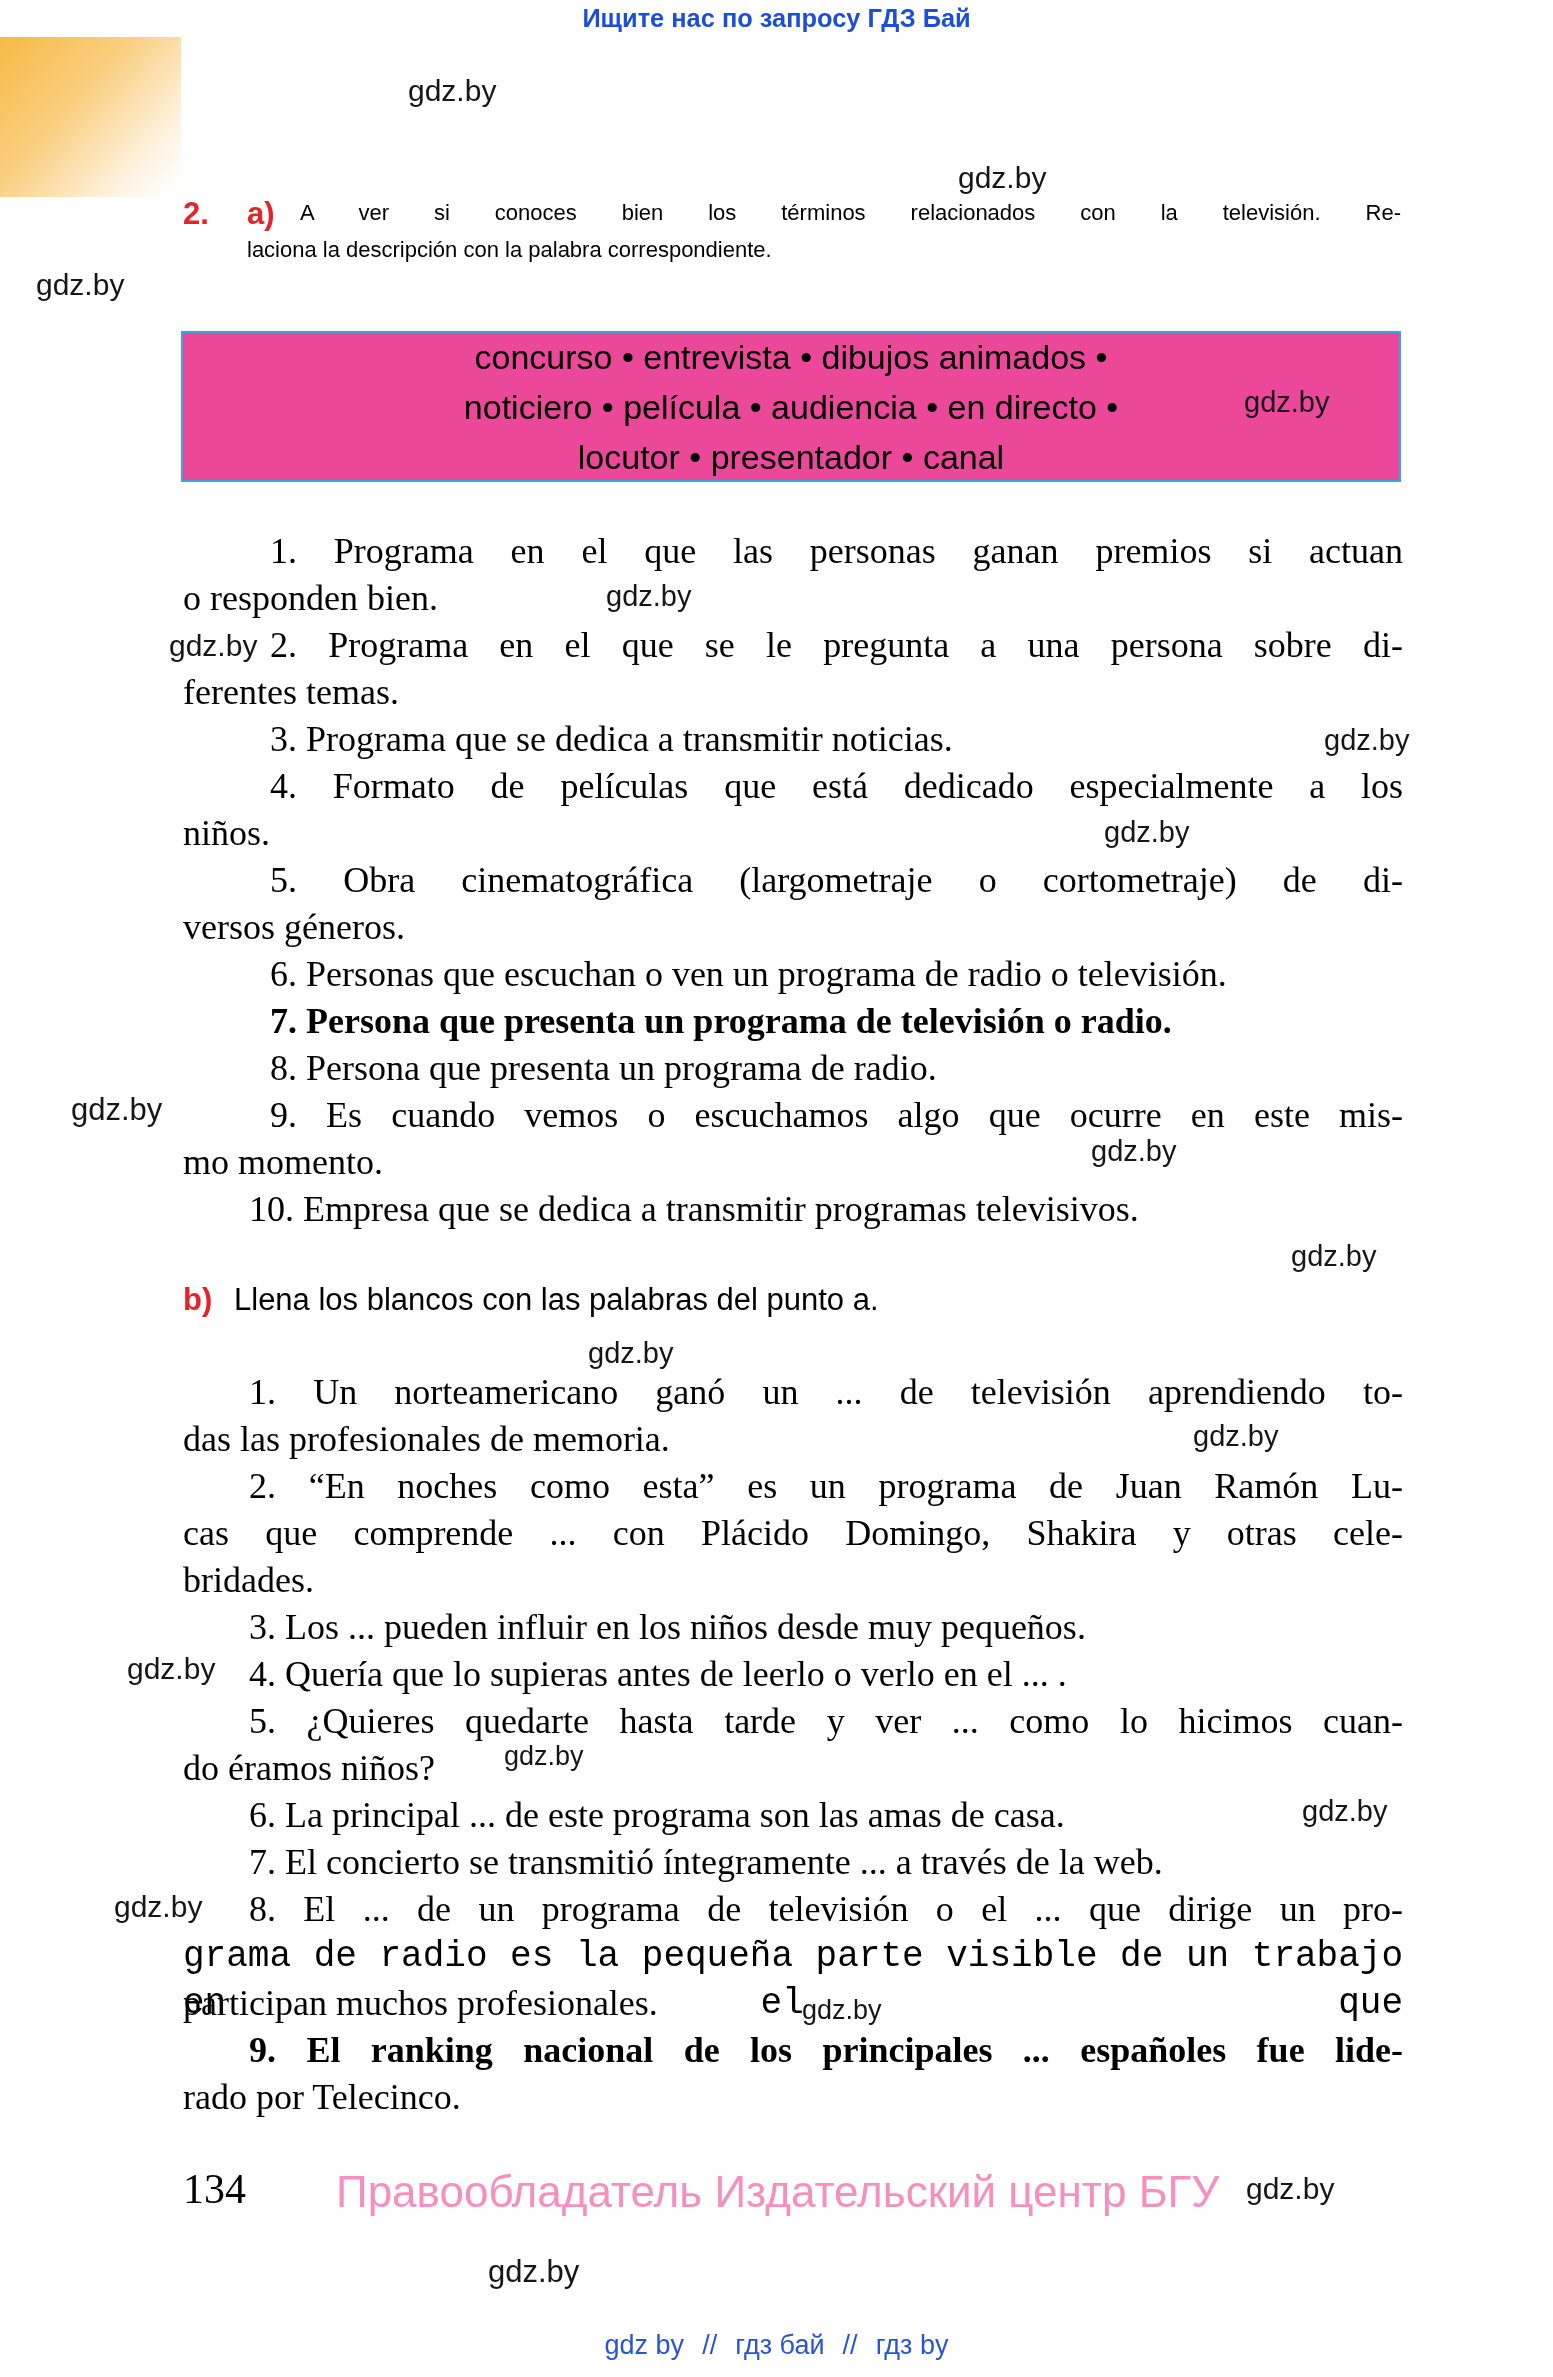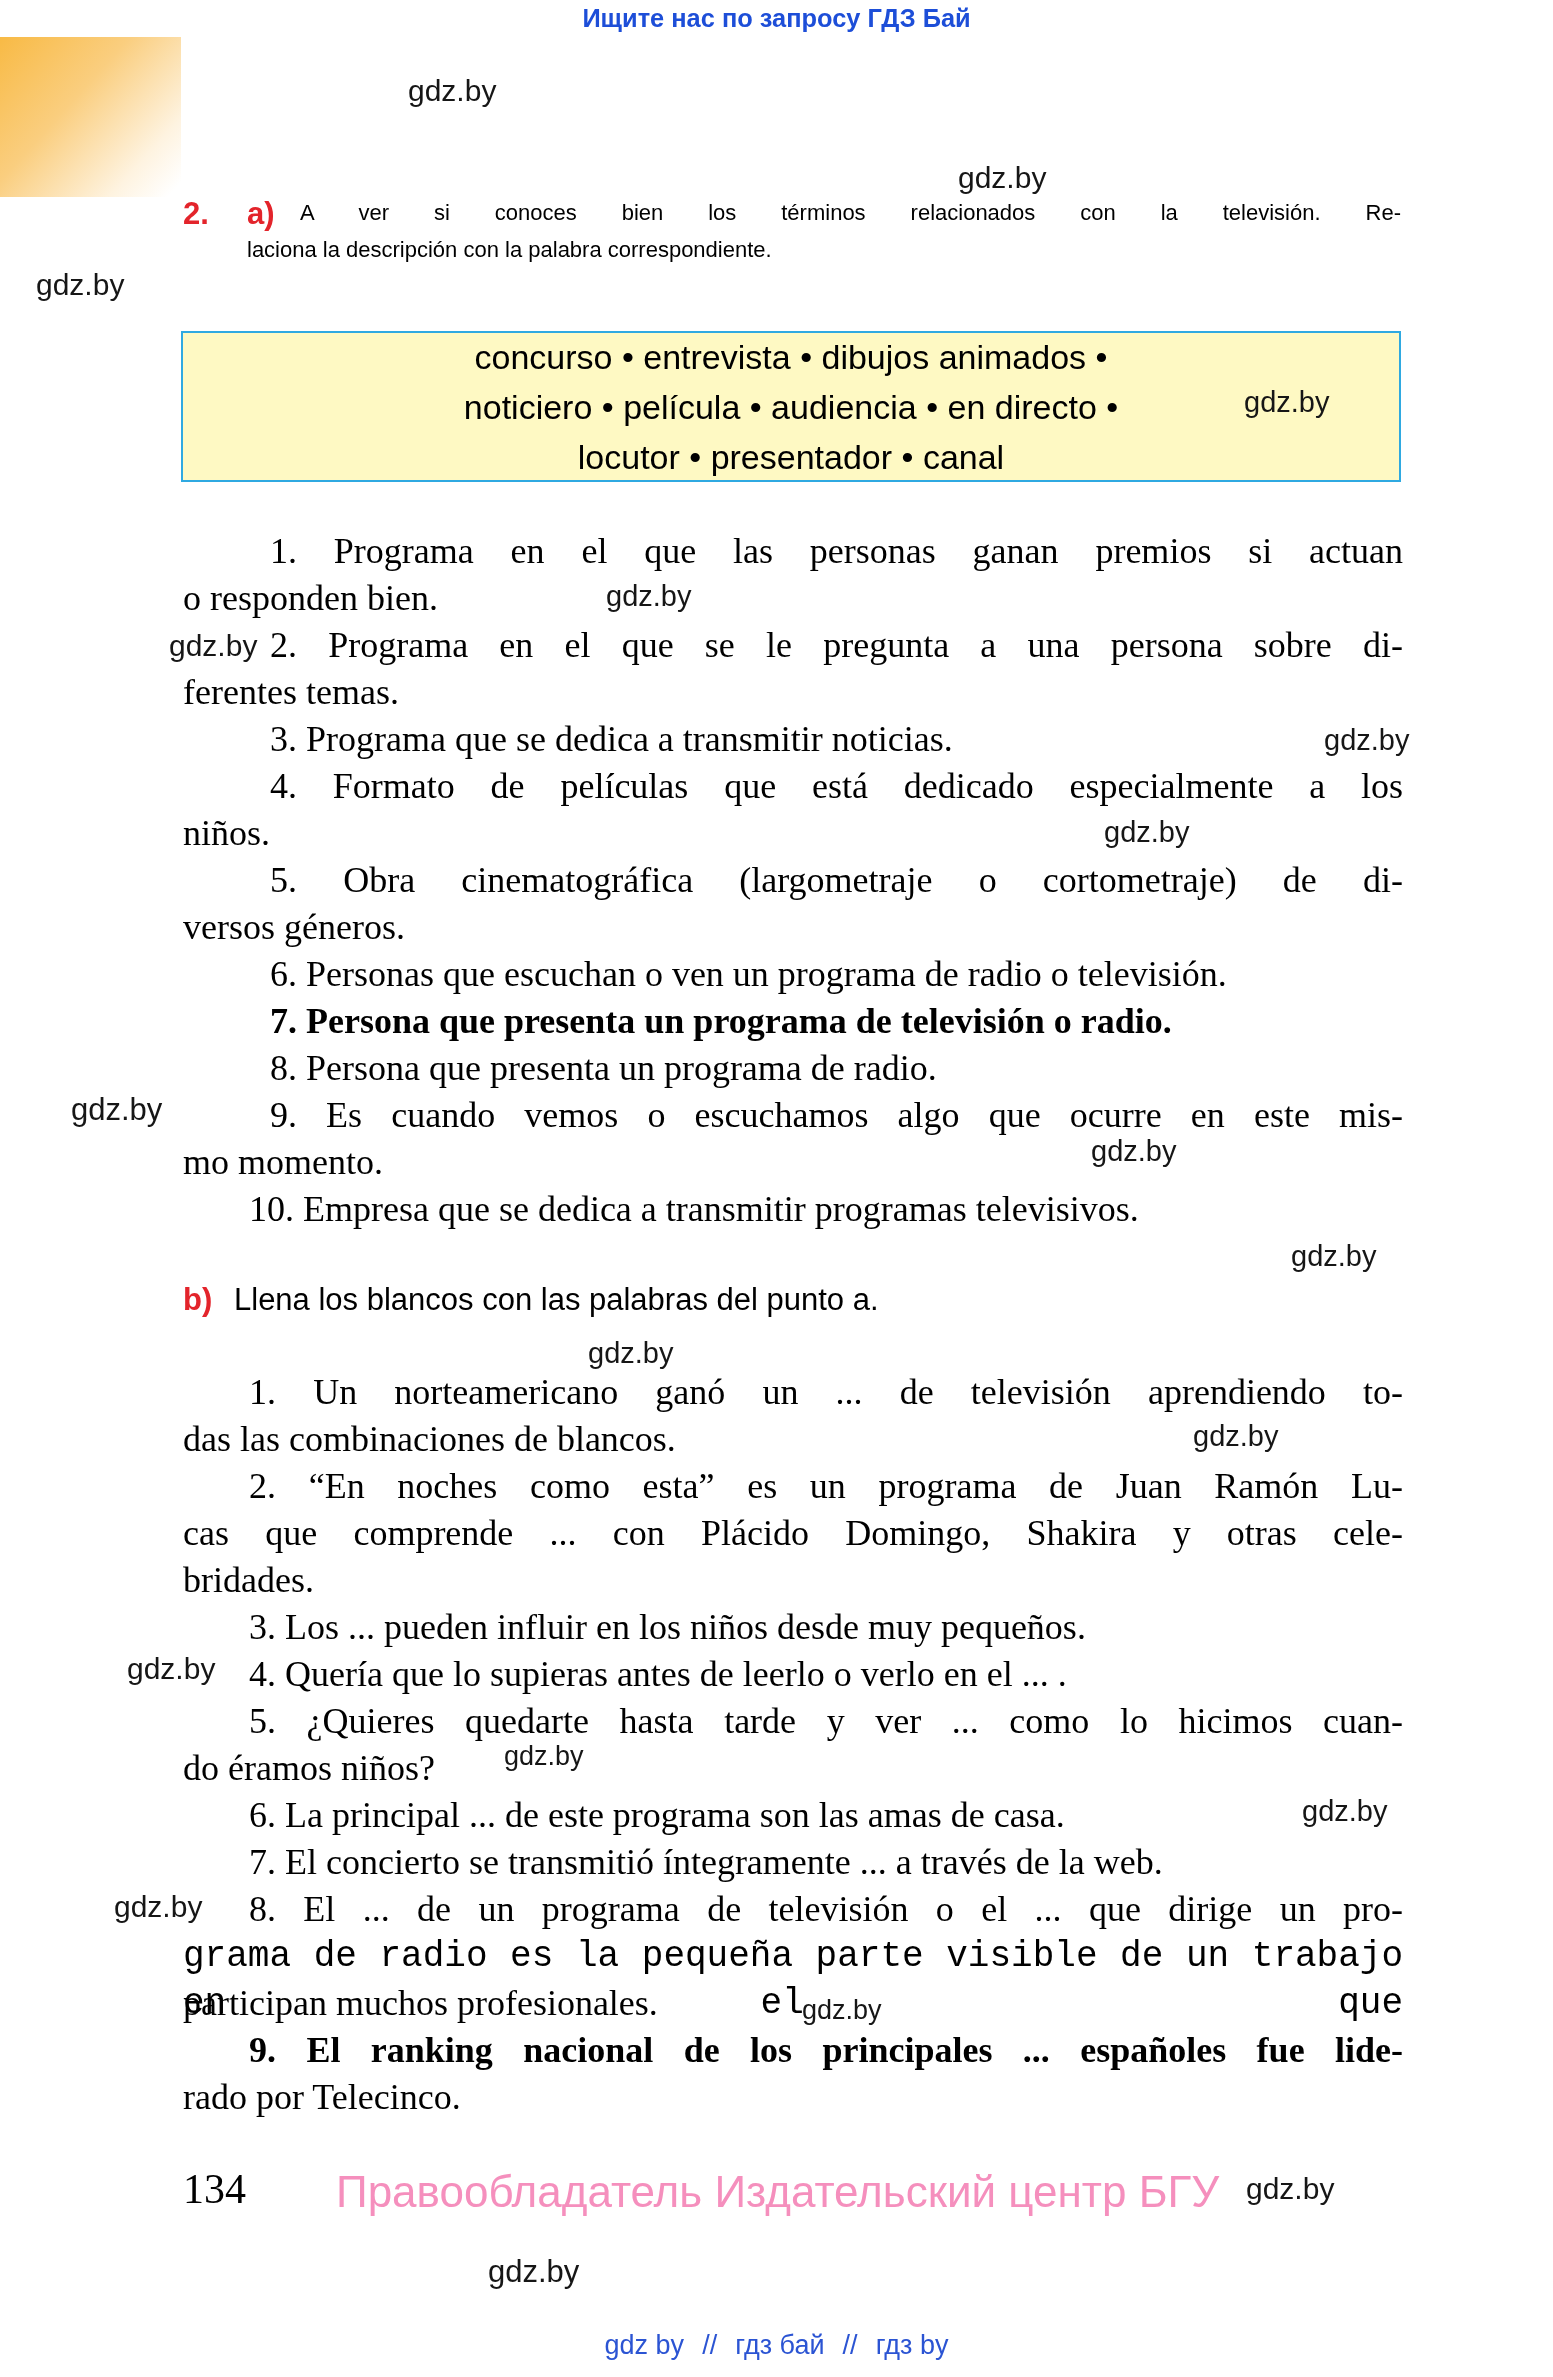--- a/index.html
+++ b/index.html
@@ -53,21 +53,21 @@
 
   <div class="orange-block" style="background: linear-gradient(132deg, rgb(248, 186, 69) 0%, rgb(250, 206, 127) 40%, rgb(254, 243, 224) 78%, rgb(255, 255, 255) 96%);"></div>
 
   <div class="ex-num" style="color: rgb(227, 36, 43);">2.</div>
   <div class="a-label" style="color: rgb(227, 36, 43);">a)</div>
   <div class="instr-a" id="instr-a">
       <div class="ln just" style="padding-left: 53px;">A ver si conoces bien los términos relacionados con la televisión. Re-</div>
       <div class="ln" style="padding-left: 0px;">laciona la descripción con la palabra  correspondiente.</div>
     </div>
 
-  <div class="wordbox" id="word-box" style="background: #fef9c3; border-color: rgb(47, 169, 225);">
+  <div class="wordbox" id="word-box" style="background: #ec4899; border-color: rgb(47, 169, 225);">
       <div class="ln">concurso • entrevista • dibujos animados •</div>
       <div class="ln">noticiero • película • audiencia • en directo •</div>
       <div class="ln">locutor • presentador • canal</div>
     </div>
 
   <div class="serif-list" id="list-a">
       <div class="ln just" style="padding-left: 87px;">1. Programa en el que las personas ganan premios si actuan</div>
       <div class="ln" style="padding-left: 0px;">o responden bien.</div>
       <div class="ln just" style="padding-left: 87px;">2. Programa en el que se le pregunta a una persona sobre di-</div>
       <div class="ln" style="padding-left: 0px;">ferentes temas.</div>
@@ -82,21 +82,21 @@
       <div class="ln just" style="padding-left: 87px;">9. Es cuando vemos o escuchamos algo que ocurre en este mis-</div>
       <div class="ln" style="padding-left: 0px;">mo momento.</div>
       <div class="ln" style="padding-left: 66px;">10. Empresa que se dedica a transmitir programas televisivos.</div>
     </div>
 
   <div class="b-label" style="color: rgb(227, 36, 43);">b)</div>
   <div class="instr-b">Llena los blancos con las palabras del punto a.</div>
 
   <div class="serif-list" id="list-b">
       <div class="ln just" style="padding-left: 66px;">1. Un norteamericano ganó un ... de televisión aprendiendo to-</div>
-      <div class="ln" style="padding-left: 0px;">das las combinaciones de blancos.</div>
+      <div class="ln" style="padding-left: 0px;">das las profesionales de memoria.</div>
       <div class="ln just" style="padding-left: 66px;">2. “En noches como esta” es un programa de Juan Ramón Lu-</div>
       <div class="ln just" style="padding-left: 0px;">cas que comprende ... con Plácido Domingo, Shakira y otras cele-</div>
       <div class="ln" style="padding-left: 0px;">bridades.</div>
       <div class="ln" style="padding-left: 66px;">3. Los ... pueden influir en los niños desde muy pequeños.</div>
       <div class="ln" style="padding-left: 66px;">4. Quería que lo supieras antes de leerlo o verlo en el ... .</div>
       <div class="ln just" style="padding-left: 66px;">5. ¿Quieres quedarte hasta tarde y ver ... como lo hicimos cuan-</div>
       <div class="ln" style="padding-left: 0px;">do éramos niños?</div>
       <div class="ln" style="padding-left: 66px;">6. La principal ... de este programa son las amas de casa.</div>
       <div class="ln" style="padding-left: 66px;">7. El concierto  se transmitió íntegramente ... a través de la web.</div>
       <div class="ln just" style="padding-left: 66px;">8. El ... de un programa de televisión o el ... que dirige un pro-</div>

